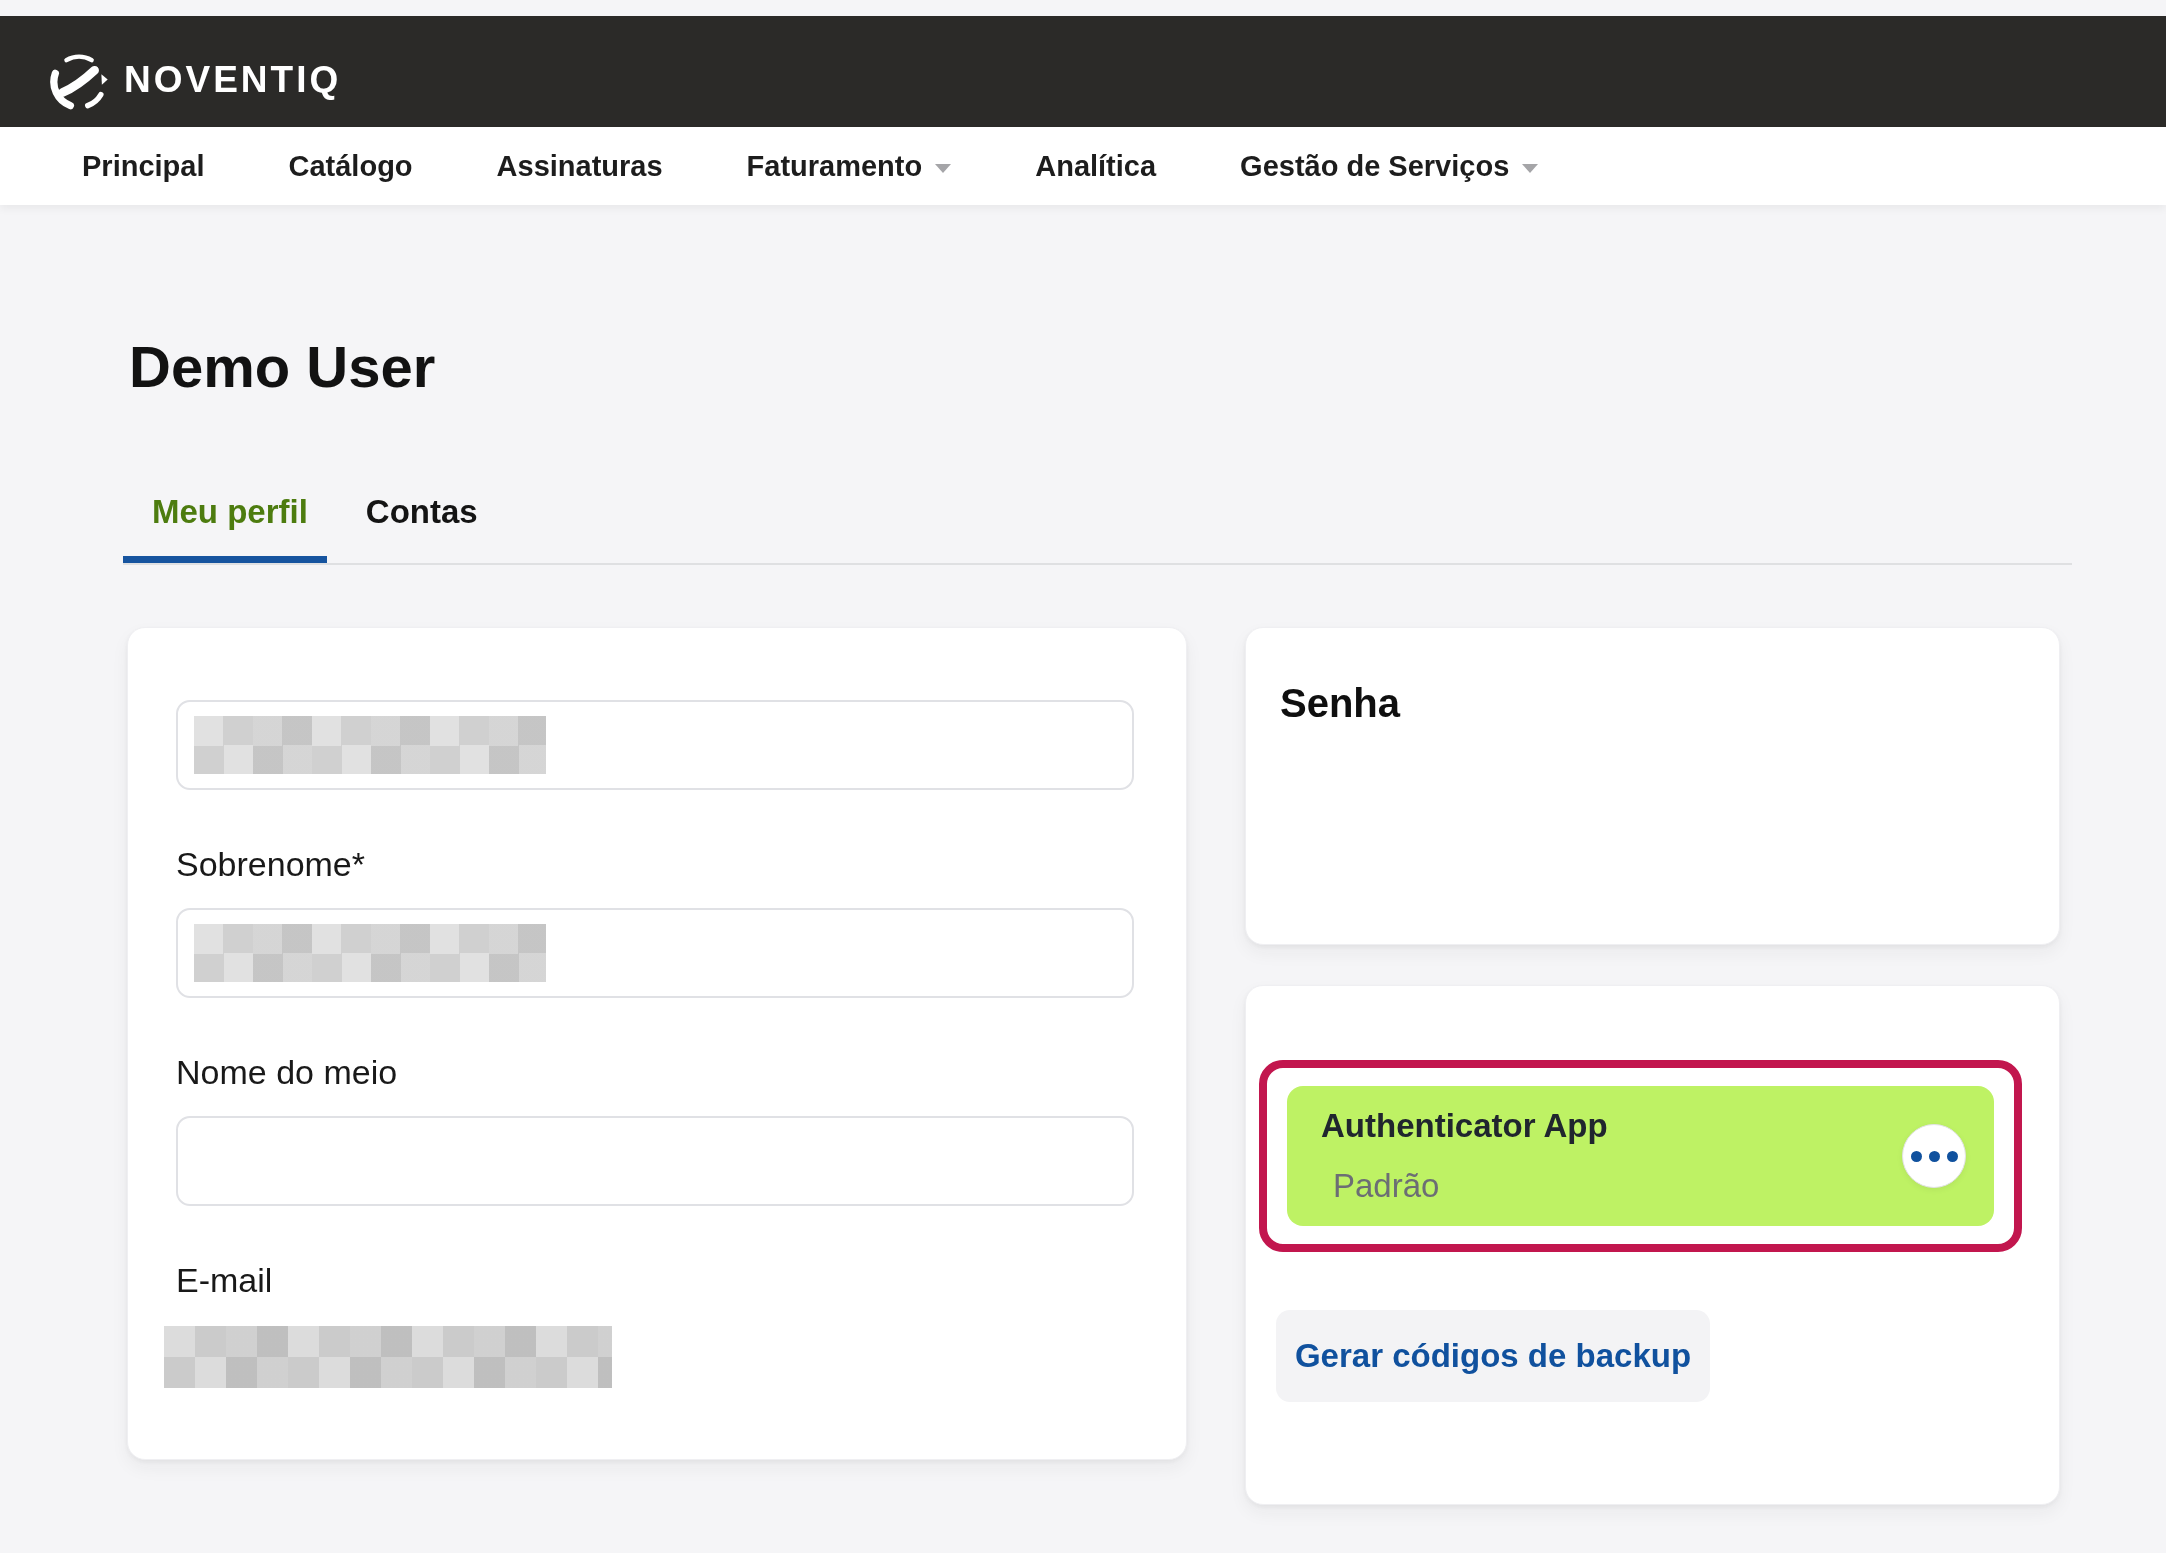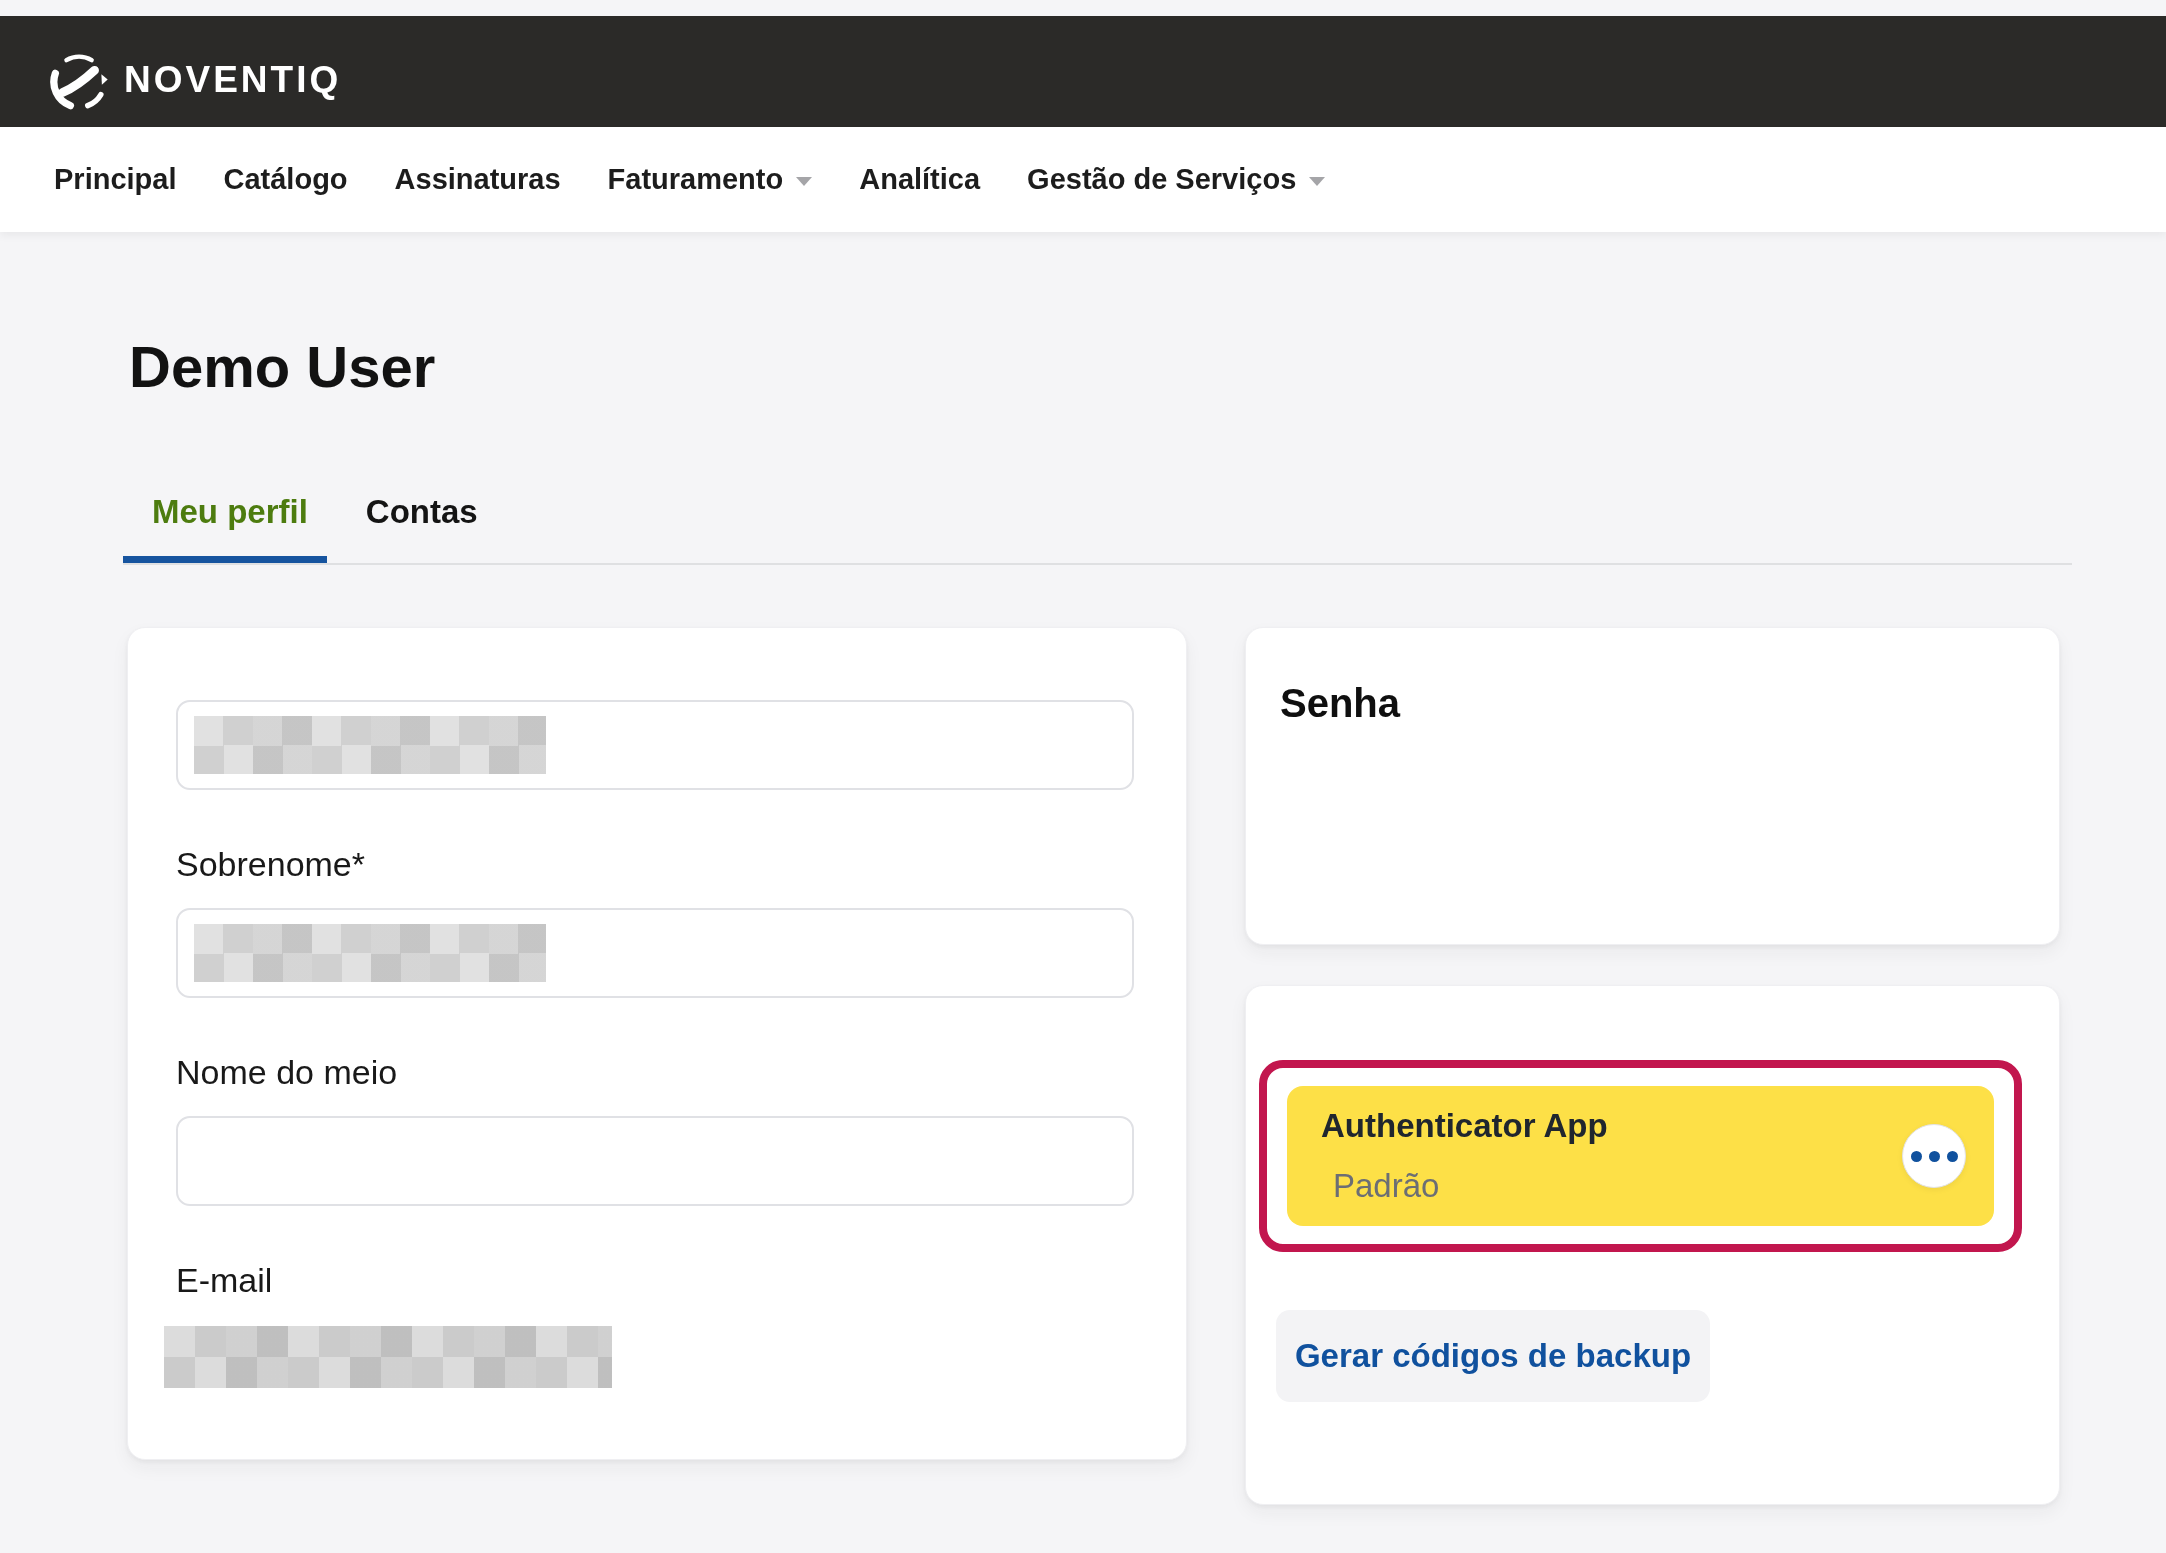--- a/index.html
+++ b/index.html
@@ -16,23 +16,23 @@
     background:#2b2a28; display:flex; align-items:center; padding-left:48px;
   }
   .logo { display:flex; align-items:center; gap:10px; }
   .logo svg { width:66px; height:66px; }
   .logo-text {
     color:#ffffff; font-size:37px; font-weight:700; letter-spacing:3px;
   }
 
   
   .navbar {
-    position:absolute; top:127px; left:0; width:100%; height:105px;
+    position:absolute; top:127px; left:0; width:100%; height:78px;
     background:#ffffff; display:flex; align-items:center;
-    padding-left:54px; gap:47px;
+    padding-left:82px; gap:84px;
     box-shadow:0 4px 8px rgba(0,0,0,0.05);
     z-index:2;
   }
   .nav-item {
     font-size:29px; font-weight:600; color:#1d1d1d; cursor:pointer;
     display:flex; align-items:center; gap:13px; white-space:nowrap;
   }
   .caret {
     width:0; height:0; display:inline-block; margin-top:4px;
     border-left:8px solid transparent; border-right:8px solid transparent;
@@ -105,21 +105,21 @@
   .info-badge {
     width:54px; height:54px; border-radius:50%; background:#ffffff;
     border:2px solid #dcdcdf; display:flex; align-items:center; justify-content:center;
     color:#10519e; font-size:31px; font-weight:700; cursor:pointer;
   }
   .highlight {
     margin:18px 37px 0 13px; border:8px solid #c2164e; border-radius:24px;
     padding:18px 20px;
   }
   .mfa-item {
-    height:140px; background:#fde047; border-radius:16px;
+    height:140px; background:#bef264; border-radius:16px;
     display:flex; align-items:center; justify-content:space-between;
     padding:0 28px 0 34px;
   }
   .mfa-item-name { font-size:33px; line-height:40px; font-weight:600; color:#20262e; }
   .mfa-item-status { font-size:33px; line-height:40px; font-weight:400; color:#6c6e74; margin-top:20px;margin-left:12px; }
   .ellipsis-btn {
     width:64px; height:64px; border-radius:50%; background:#ffffff;
     border:1px solid #e2e2e6; box-shadow:0 2px 6px rgba(0,0,0,0.06);
     display:flex; align-items:center; justify-content:center; gap:7px; cursor:pointer;
   }

